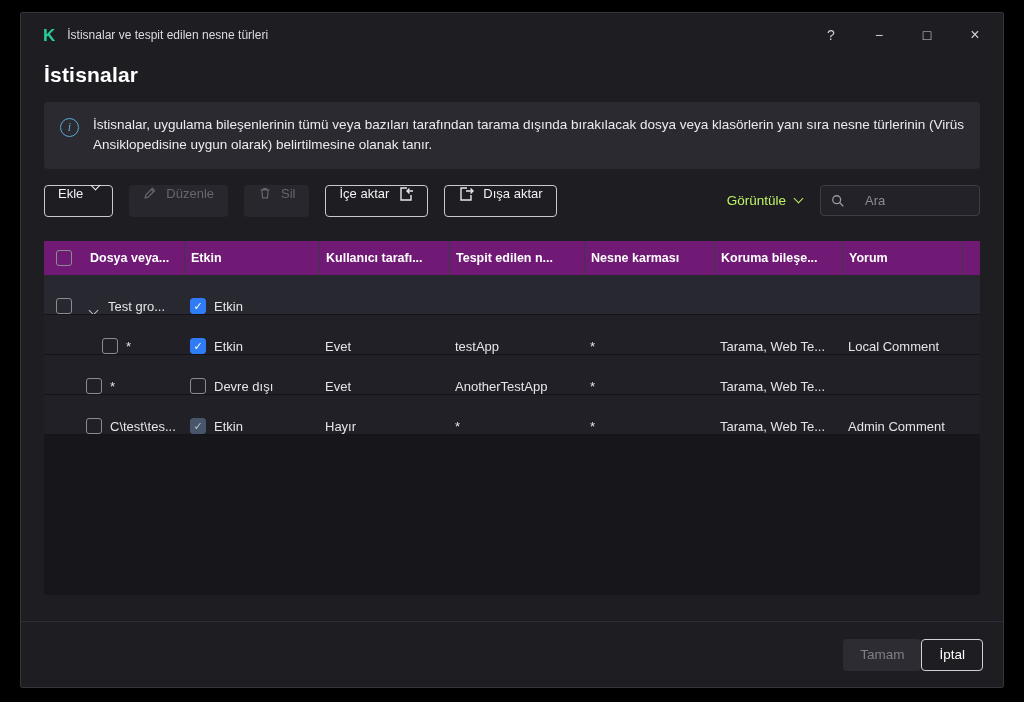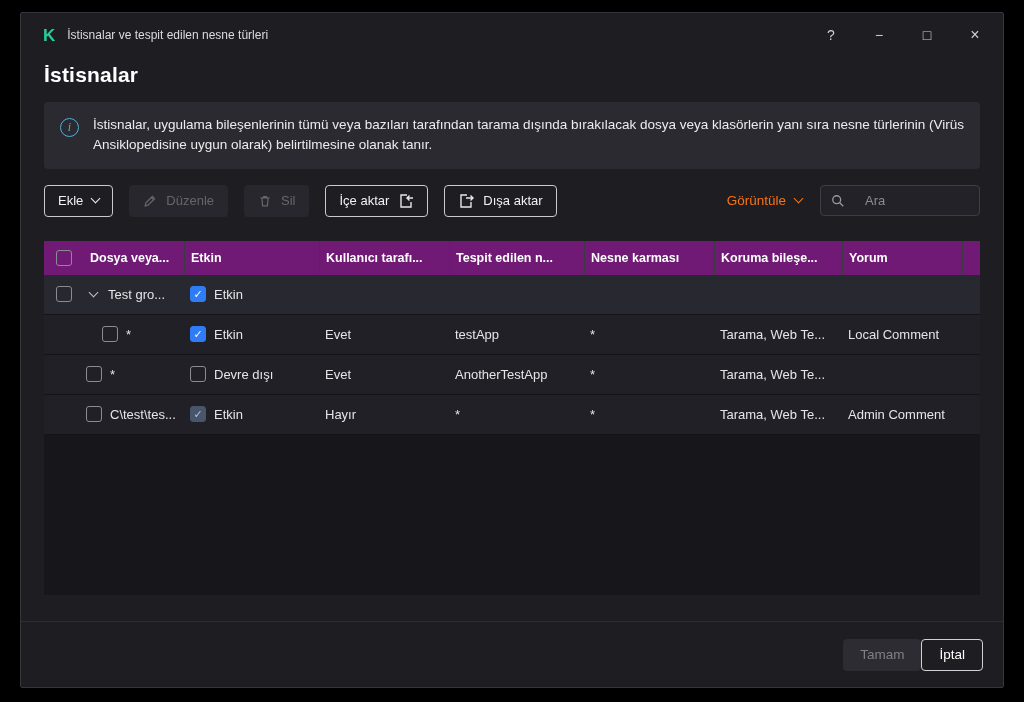--- a/index.html
+++ b/index.html
@@ -23,44 +23,44 @@
     display:flex; gap:14px; align-items:flex-start; }
   .info-icon { flex:none; width:19px; height:19px; border:1px solid #56aed2; color:#56aed2;
     border-radius:50%; text-align:center; line-height:17px; font-size:12px; font-style:italic;
     font-family:"Liberation Serif","DejaVu Serif",serif; margin-top:3px; }
   .info-text { color:#ececef; font-size:13.5px; line-height:1.5; }
 
   
   .toolbar { margin:16px 23px 0; display:flex; align-items:center; }
   .btn { height:32px; padding:0 13px; border-radius:4px; background:transparent;
     border:1px solid #c9c9ce; color:#f2f2f4; font-size:13px; display:inline-flex;
-    align-items:center; gap:9px; margin-right:16px; cursor:pointer; white-space:nowrap; }
+    align-items:flex-start; gap:9px; margin-right:16px; cursor:pointer; white-space:nowrap; }
   .btn.disabled { border-color:transparent; background:#27272d; color:#66666d; cursor:default; }
   .btn svg { display:block; }
   .chev { display:inline-block; width:7px; height:7px; border-right:1.6px solid currentColor;
     border-bottom:1.6px solid currentColor; transform:rotate(45deg); margin-top:-4px; }
-  .view-dd { margin-left:auto; margin-right:18px; color:#f97316; font-size:13.5px;
+  .view-dd { margin-left:auto; margin-right:18px; color:#bef264; font-size:13.5px;
     display:flex; align-items:center; gap:9px; cursor:pointer; }
   .searchbox { width:160px; height:31px; background:#222228; border:1px solid #3d3d44;
     border-radius:4px; display:flex; align-items:center; gap:20px; padding:0 10px; }
   .searchbox input { flex:1; min-width:0; background:transparent; border:none; outline:none;
     color:#e8e8ea; font-size:13px; font-family:inherit; }
   .searchbox input::placeholder { color:#8b8b91; }
 
   
   .table { margin:24px 23px 0; }
   .grid { display:grid; grid-template-columns:40px 100px 135px 130px 135px 130px 128px 120px 16px; }
   .thead { background:#701a75; height:34px; }
   .thead > div { display:flex; align-items:center; padding-left:6px; height:34px;
     color:#fff; font-size:12.5px; font-weight:700; overflow:hidden; white-space:nowrap; }
   .thead > div:nth-child(n+3) { border-left:1px solid #3a3a42; }
   .thead .c-check { justify-content:center; padding-left:0; }
   .tbody { background:#16161b; height:320px; }
   .row { height:40px; background:#202026; border-bottom:1px solid #141418; }
-  .row > div { display:flex; align-items:center; padding-left:6px; color:#e5e5e8;
+  .row > div { display:flex; align-items:flex-end; padding-left:6px; color:#e5e5e8;
     font-size:13px; overflow:hidden; white-space:nowrap; }
   .row.group { background:#282830; }
   .c-check { justify-content:center; padding-left:0 !important; }
   .cell-file { gap:8px; padding-left:2px !important; }
   .cell-file.indent { padding-left:18px !important; }
   .cell-status { gap:8px; }
   .row-chev { flex:none; width:7px; height:7px; border-right:1.5px solid #c2c2c8;
     border-bottom:1.5px solid #c2c2c8; transform:rotate(45deg); margin:-3px 3px 0 4px; }
 
   

